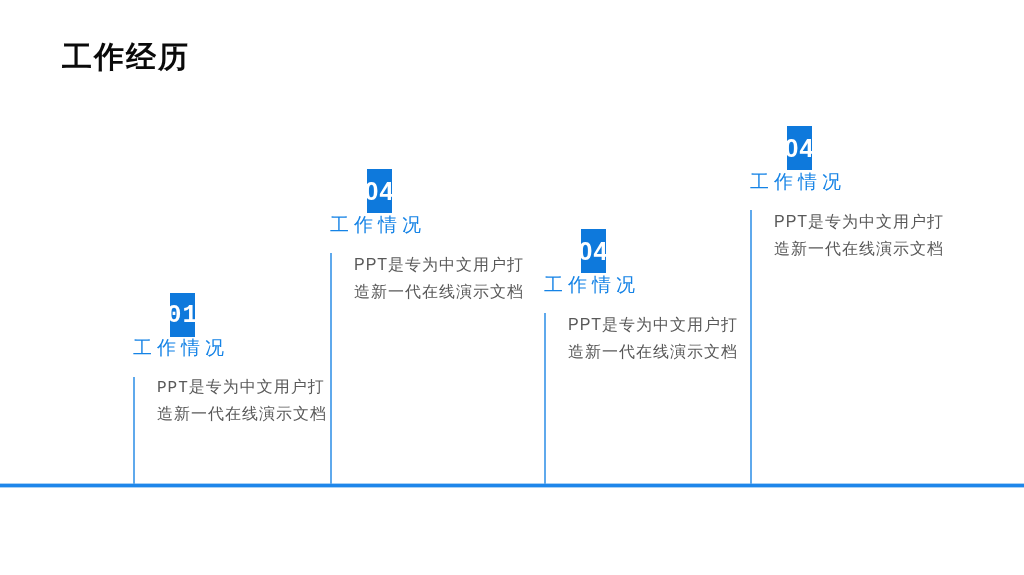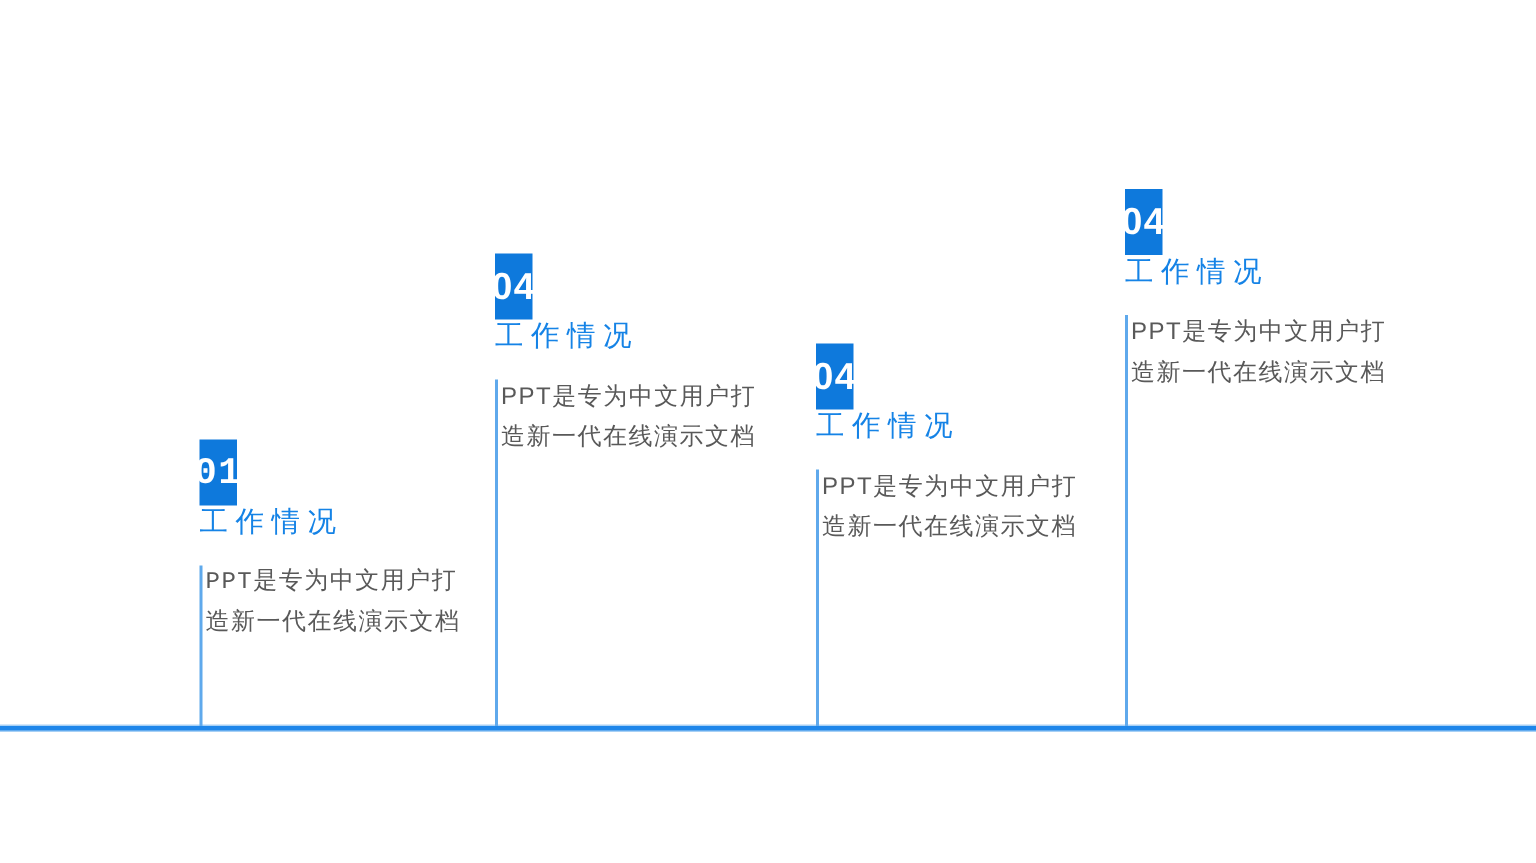--- a/index.html
+++ b/index.html
@@ -35,37 +35,38 @@
   .item-3 { left: 544px; top: 229px; }
   .item-4 { left: 750px; top: 126px; }
 
   .num-box {
     width: 25px;
     height: 44px;
     background: var(--accent-blue, #0e79dc);
     display: flex;
     align-items: center;
     justify-content: center;
+    margin-left: 37px;
   }
   .num {
     color: var(--number-white, #ffffff);
     font-size: 25px;
     font-weight: bold;
     letter-spacing: 1px;
   }
   .item-title {
     margin-top: 0;
     font-size: 19px;
     line-height: 24px;
     letter-spacing: 5px;
     color: var(--heading-blue, #1583e6);
   }
   .item-body {
     margin-top: 14px;
-    padding-left: 4px;
+    padding-left: 24px;
     font-size: 16px;
     line-height: 27px;
     letter-spacing: 1px;
     color: var(--body-gray, #595959);
   }
   .vline {
     position: absolute;
     width: 2px;
     background: var(--connector-blue, #5fa9ec);
   }
@@ -82,20 +83,21 @@
     height: 3px;
     background: var(--baseline-blue, #1e86ea);
     box-shadow: 0 1px 0 rgba(94, 169, 236, 0.55), 0 -1px 0 rgba(94, 169, 236, 0.55);
   }
 </style>
 </head>
 <body>
 
 <div class="slide">
 
+  <h1 class="slide-title">工作经历</h1>
 
   <div class="item item-1">
     <div class="num-box">
       <span class="num">01</span>
     </div>
     <div class="item-title">工作情况</div>
     <div class="item-body">
       <div>PPT是专为中文用户打</div>
       <div>造新一代在线演示文档</div>
     </div>

